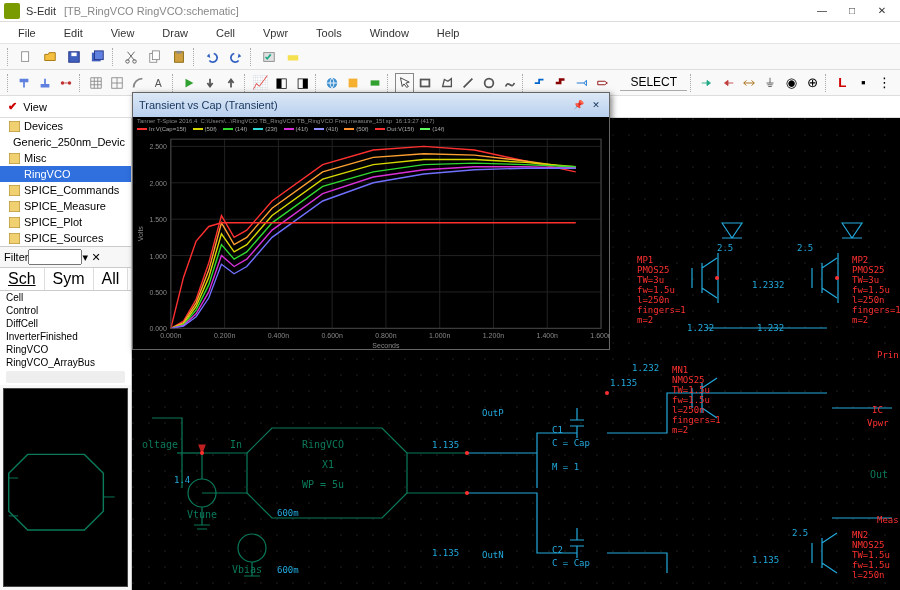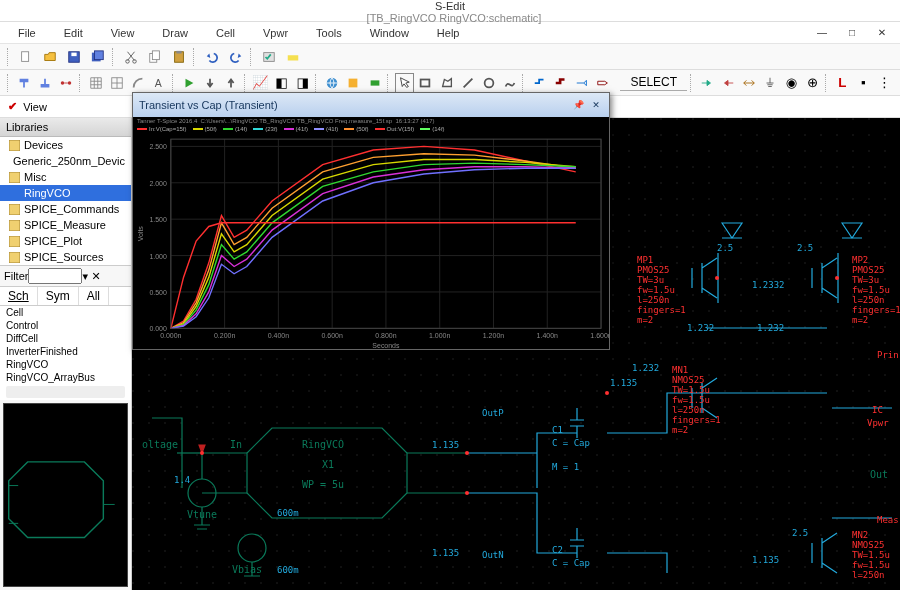--- a/index.html
+++ b/index.html
@@ -1,19 +1,19 @@
 <!DOCTYPE html>
 <html><head>
 <meta charset="utf-8">
 <style>
   * { box-sizing: border-box; margin: 0; padding: 0; font-family: "Segoe UI", Tahoma, sans-serif; }
   body { width: 900px; height: 590px; background: #f0f0f0; overflow: hidden; font-size: 11px; position: relative; }
 
   
-  .titlebar { height: 22px; background: #fff; display: flex; align-items: center; padding: 0 4px; border-bottom: 1px solid #ddd; flex-direction: column; }
+  .titlebar { height: 22px; background: #fff; display: flex; align-items: center; padding: 0 4px; border-bottom: 1px solid #ddd; }
   .titlebar .appicon { width: 16px; height: 16px; background: #7a9b00; border-radius: 2px; margin-right: 6px; }
   .titlebar .title { color: #333; }
   .titlebar .subtitle { color: #888; margin-left: 8px; }
   .winbtns { margin-left: auto; display: flex; gap: 2px; }
   .winbtn { width: 28px; height: 16px; background: #fff; display: flex; align-items: center; justify-content: center; color: #333; font-size: 10px; }
 
   
   .menubar { height: 22px; background: #fff; display: flex; align-items: center; padding: 0 10px; gap: 12px; border-bottom: 1px solid #e5e5e5; }
   .menubar span { padding: 2px 8px; color: #333; }
 
@@ -35,21 +35,21 @@
   .left { width: 132px; background: #f7f7f7; border-right: 1px solid #ccc; display: flex; flex-direction: column; }
   .panelhdr { background: linear-gradient(#eaeaea,#d5d5d5); padding: 3px 6px; font-size: 11px; border-bottom: 1px solid #bbb; }
   .liblist { background: #fff; overflow: hidden; flex: 0 0 auto; border-bottom: 1px solid #ccc;}
   .libitem { padding: 2px 9px; display: flex; align-items: center; gap: 4px; white-space: nowrap; overflow: hidden; }
   .libitem.sel { background: #2f6fde; color: #fff; }
   .libicon { width: 11px; height: 11px; display: inline-block; }
   .filterrow { display: flex; align-items: center; padding: 2px 4px; gap: 0; border-bottom: 1px solid #ccc;}
   .filterrow input { width: 54px; height: 16px; font-size: 10px; }
   .filterrow .fclear { width: 16px; height: 16px; display:flex; align-items:center; justify-content:center;}
   .tabrow { display: flex; background: #fff; border-bottom: 1px solid #ccc; }
-  .tabrow span { padding: 2px 8px; font-size: 12px; border-right: 1px solid #ddd; }
+  .tabrow span { padding: 2px 8px; font-size: 16px; border-right: 1px solid #ddd; }
   .tabrow span.active { text-decoration: underline; }
   .celllist { background: #fff; flex: 0 0 auto; }
   .celllist div { padding: 1px 6px; font-size: 10px; }
   .celllist .blank { height:12px; background:#eee; margin:2px 6px; border-radius:2px;}
   .preview { flex: 1; background: #000; margin: 3px; border: 1px solid #444; position: relative; }
   .preview svg { width: 100%; height: 100%; }
 
   
   .main { flex: 1; background: #000; position: relative; overflow: hidden; }
   .main svg.schem { position: absolute; inset: 0; width: 100%; height: 100%; }
@@ -329,21 +329,20 @@
 </div>
 
 <div class="viewrow">
   <span class="check">✔</span>
   <span>View</span>
 </div>
 
 <div class="body">
 
   <div class="left">
-    <div class="panelhdr">Libraries</div>
     <div class="liblist">
       <div class="libitem">
           <svg class="libicon" viewBox="0 0 12 12">
             <rect width="12" height="12" fill="#f0d070" stroke="#a08030"></rect>
           </svg>
           <span>Devices</span>
         </div>
       <div class="libitem">
           <svg class="libicon" viewBox="0 0 12 12">
             <rect width="12" height="12" fill="#f0d070" stroke="#a08030"></rect>

